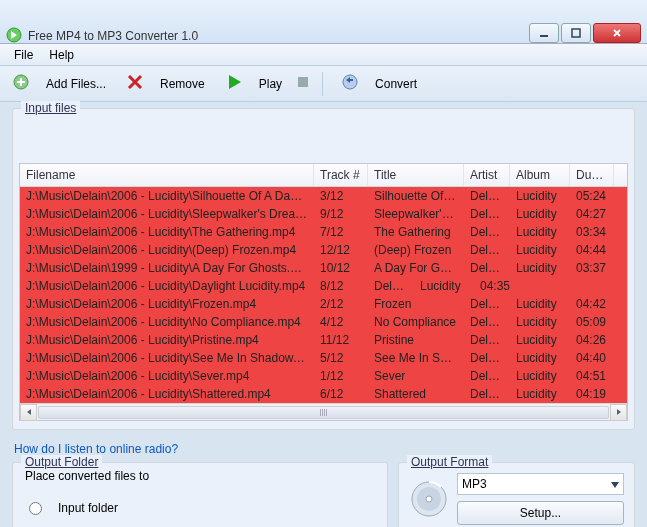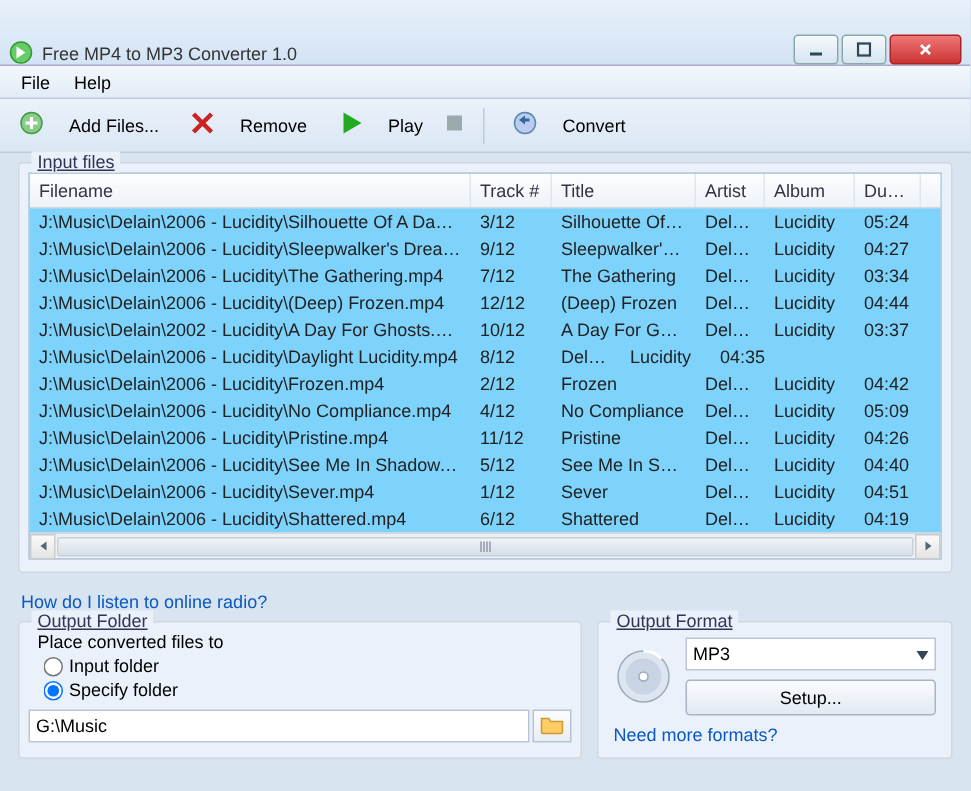--- a/index.html
+++ b/index.html
@@ -18,21 +18,21 @@
 
 .toolbar { height: 36px; background: linear-gradient(#eaf1fa,#dbe7f4); display: flex; align-items: center; padding: 0 6px; gap: 8px; border-bottom: 1px solid #bcd; }
 .tbtn { display: flex; align-items: center; gap: 16px; padding: 4px 6px; cursor: pointer; border-radius: 3px; }
 .tsep { width: 1px; height: 24px; background: #bcd; margin: 0 4px; }
 
 .body { padding: 6px 12px 10px; }
 
 .groupbox { border: 1px solid #d0d7e0; border-radius: 3px; padding: 6px 6px 8px; margin-bottom: 6px; background: #eaf1fa; position: relative; }
 .grouplabel { position: absolute; top: -8px; left: 8px; background: #eaf1fa; padding: 0 4px; color: #335; text-decoration: underline; }
 
-.grid { background: #7dd3fc; border: 1px solid #c0c8d4; }
+.grid { background: #ef4444; border: 1px solid #c0c8d4; margin-top: 48px; }
 .ghead { display: flex; background: linear-gradient(#fdfdfe,#eef2f7); border-bottom: 1px solid #d0d7e0; }
 .ghead > div { padding: 4px 6px; border-right: 1px solid #e0e6ee; color: #334; white-space: nowrap; overflow: hidden; text-overflow: ellipsis; cursor: pointer; }
 .gbody { max-height: 218px; overflow: hidden; }
 .grow { display: flex; }
 .grow > div { padding: 2px 6px; white-space: nowrap; overflow: hidden; text-overflow: ellipsis; color: #222; }
 .col-file { width: 294px; }
 .col-track { width: 54px; }
 .col-title { width: 96px; }
 .col-artist { width: 46px; }
 .col-album { width: 60px; }
@@ -42,21 +42,21 @@
 .hscroll .sbtn { width: 17px; height: 17px; background: linear-gradient(#fafafa,#e4e4e4); border: 1px solid #ccc; display: flex; align-items: center; justify-content: center; cursor: pointer; }
 .hscroll .thumb { flex: 1; height: 13px; margin: 0 1px; background: linear-gradient(#f0f3f8,#d8dfe9); border: 1px solid #c8d0dc; border-radius: 2px; position: relative; }
 .hscroll .grip { position: absolute; left: 50%; top: 2px; transform: translateX(-50%); width: 8px; height: 7px; background: repeating-linear-gradient(90deg,#aab 0 1px,transparent 1px 2px); }
 
 .link { color: #0a58c3; cursor: pointer; margin: 6px 2px; display: inline-block; }
 
 .bottomrow { display: flex; gap: 10px; }
 .outfolder { flex: 1; }
 .outformat { width: 237px; }
 
-.radio-row { display: flex; align-items: center; gap: 4px; margin: 2px 0 2px 10px; }
+.radio-row { display: flex; align-items: center; gap: 16px; margin: 18px 0 2px 10px; }
 .radio-row input { margin: 0; }
 
 .pathrow { display: flex; align-items: center; margin-top: 6px; }
 .pathrow input[type=text] { flex: 1; height: 22px; padding: 2px 4px; border: 1px solid #b8c4d4; background: #fff; }
 .browsebtn { width: 26px; height: 22px; border: 1px solid #b8c4d4; background: linear-gradient(#fdfdfd,#e8edf4); margin-left: 2px; display: flex; align-items: center; justify-content: center; cursor: pointer; }
 
 .fmt-body { display: flex; align-items: center; gap: 8px; padding: 4px; }
 .disc-icon { width: 40px; height: 40px; }
 .fmt-right { flex: 1; display: flex; flex-direction: column; gap: 6px; }
 .combo { height: 22px; border: 1px solid #b8c4d4; background: #fff; display: flex; align-items: center; padding: 0 4px; justify-content: space-between; cursor: pointer; }
@@ -170,21 +170,21 @@
           </div>
           <div class="grow">
             <div class="col-file">J:\Music\Delain\2006 - Lucidity\(Deep) Frozen.mp4</div>
             <div class="col-track">12/12</div>
             <div class="col-title">(Deep) Frozen</div>
             <div class="col-artist">Delain</div>
             <div class="col-album">Lucidity</div>
             <div class="col-dur">04:44</div>
           </div>
           <div class="grow">
-            <div class="col-file">J:\Music\Delain\2002 - Lucidity\A Day For Ghosts.mp4</div>
+            <div class="col-file">J:\Music\Delain\1999 - Lucidity\A Day For Ghosts.mp4</div>
             <div class="col-track">10/12</div>
             <div class="col-title">A Day For Ghosts</div>
             <div class="col-artist">Delain</div>
             <div class="col-album">Lucidity</div>
             <div class="col-dur">03:37</div>
           </div>
           <div class="grow">
             <div class="col-file">J:\Music\Delain\2006 - Lucidity\Daylight Lucidity.mp4</div>
             <div class="col-track">8/12</div>
             <div class="col-artist">Delain</div>

